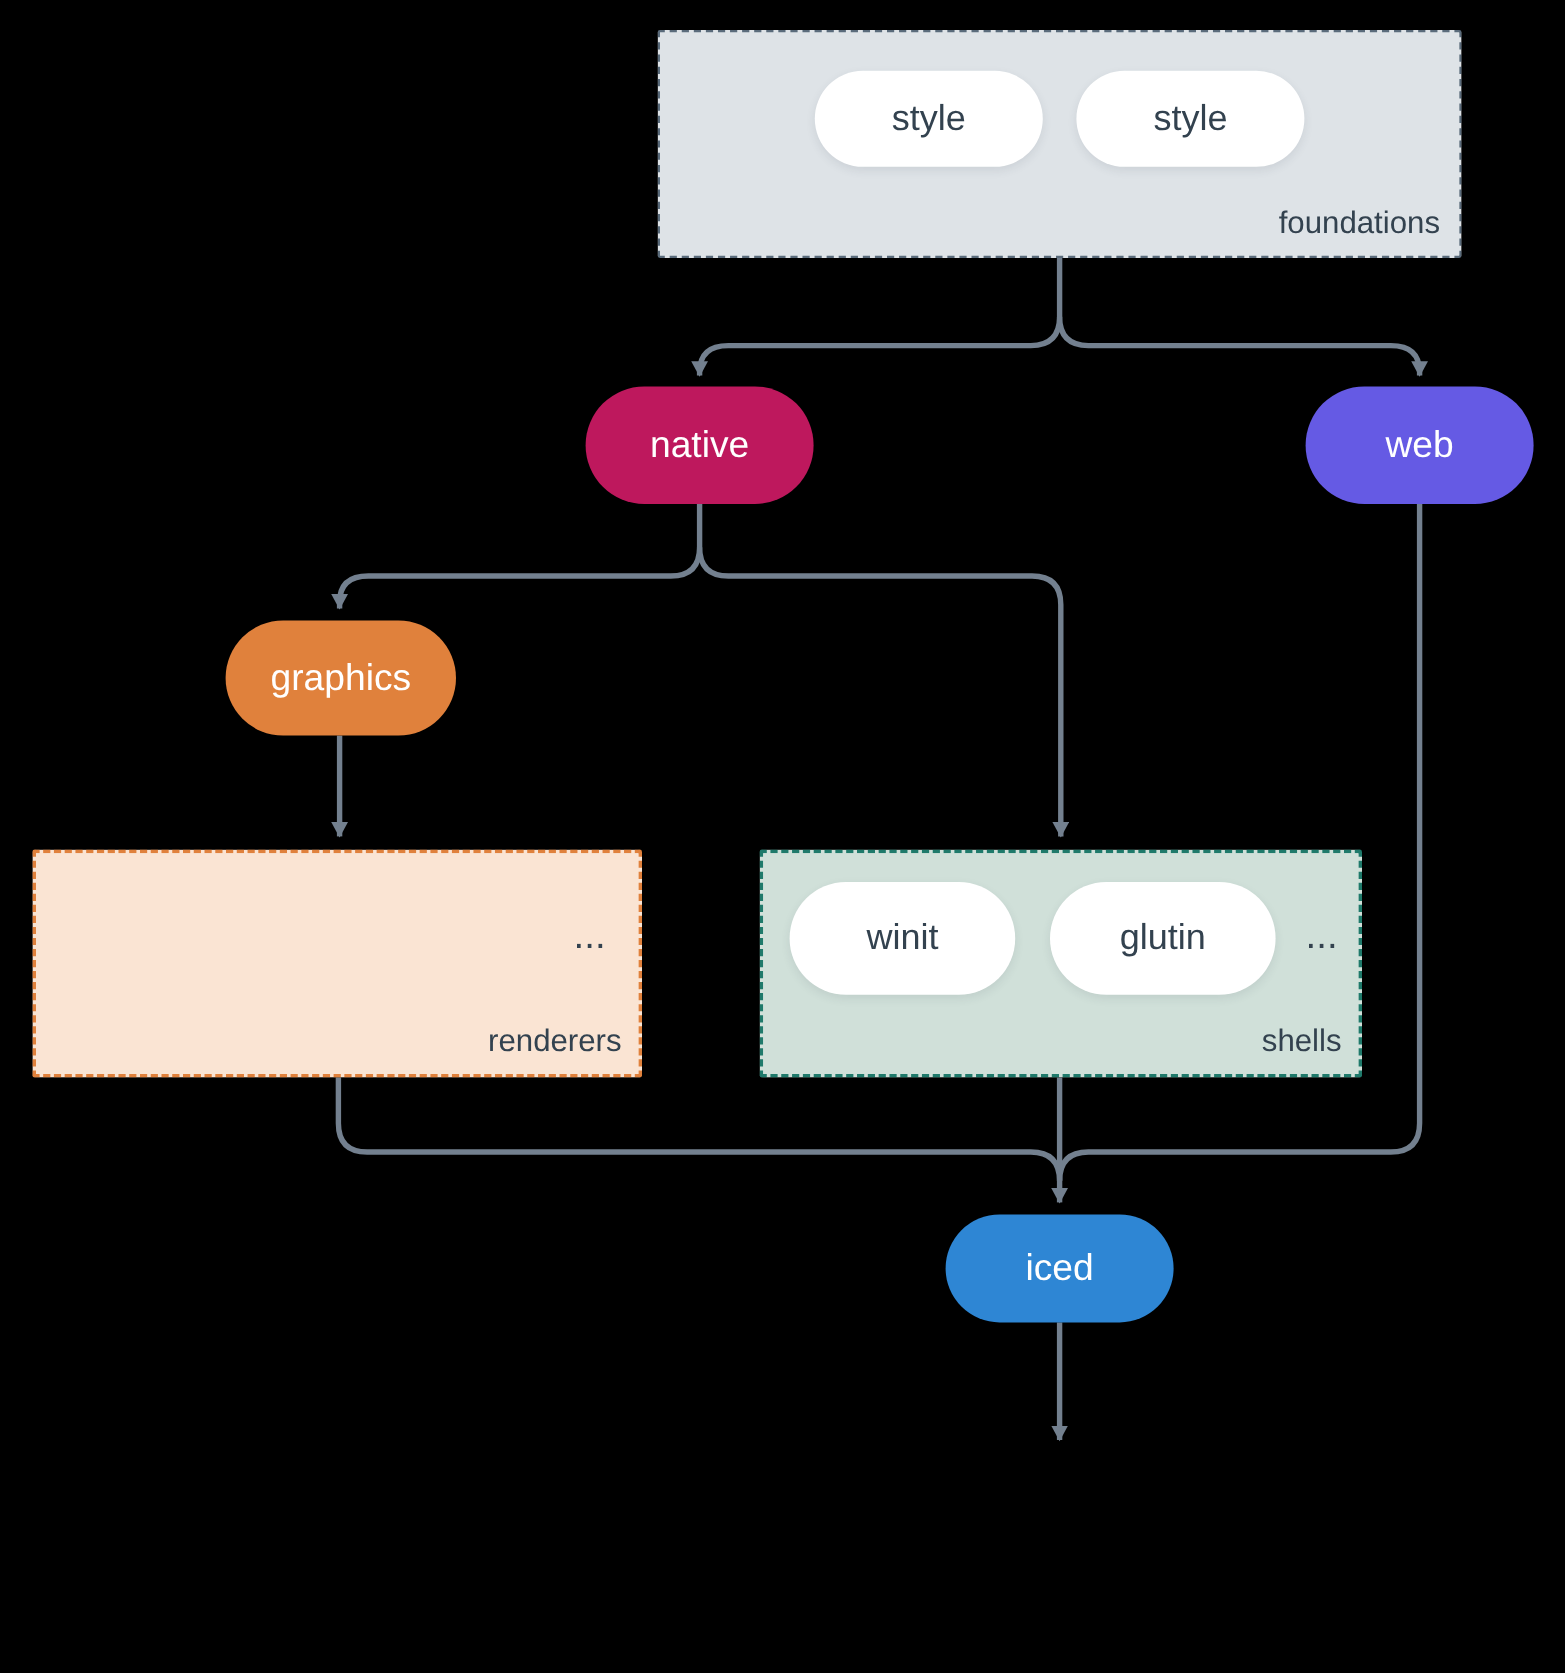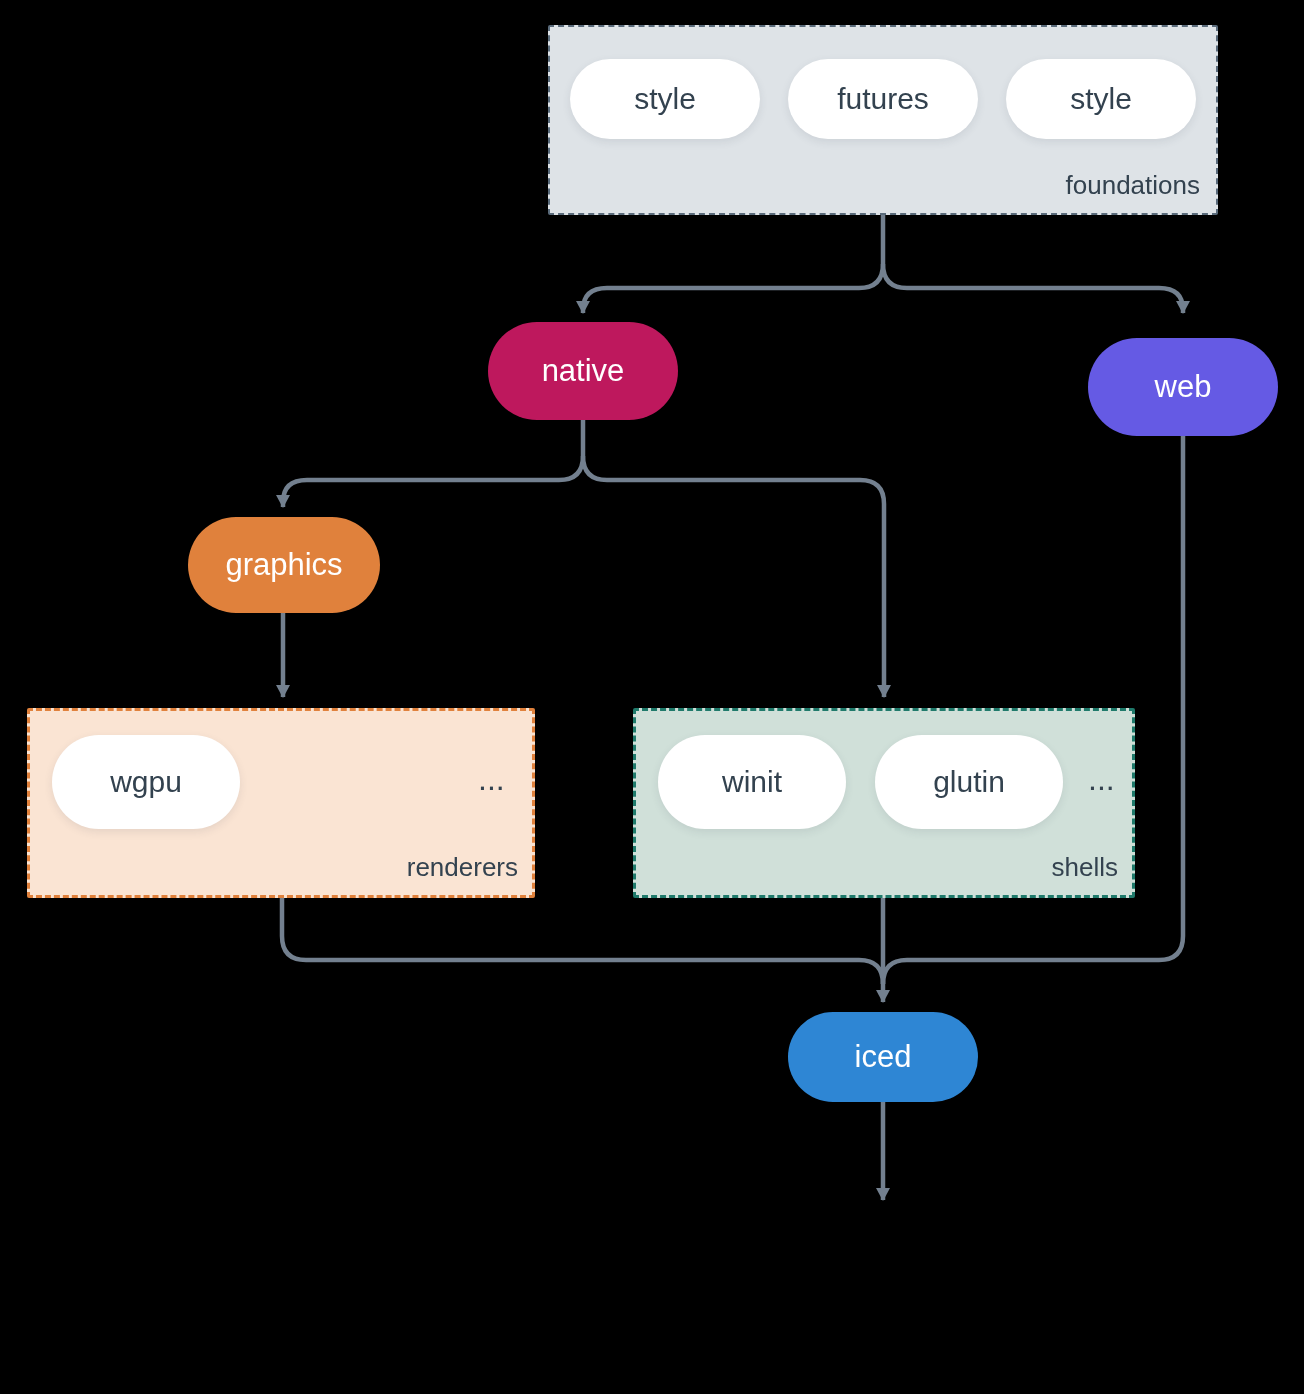--- a/index.html
+++ b/index.html
@@ -23,21 +23,21 @@
   .ellipsis{position:absolute;font-size:32px;color:#33424f;}
   
   #node-foundations{left:548px;top:25px;width:670px;height:190px;background:#dee3e7;border:2px dashed #5a6b7b;}
   #node-foundations .pill-row{left:0;top:32px;width:100%;justify-content:center;gap:28px;}
   #node-foundations .pill-white{width:190px;height:80px;}
   #node-renderers{left:27px;top:708px;width:508px;height:190px;background:#fae4d3;border:3px dashed #e0813c;}
   #node-shells{left:633px;top:708px;width:502px;height:190px;background:#d0e0d9;border:3px dashed #1f7a6b;}
   .inner-pill{position:absolute;width:188px;height:94px;top:24px;}
   
   #node-native{left:488px;top:322px;width:190px;height:98px;background:#be185d;}
-  #node-web{left:1088px;top:322px;width:190px;height:98px;background:#655ae4;margin-top:16px;}
+  #node-web{left:1088px;top:322px;width:190px;height:98px;background:#655ae4;}
   #node-graphics{left:188px;top:517px;width:192px;height:96px;background:#e0813c;}
   #node-iced{left:788px;top:1012px;width:190px;height:90px;background:#2e86d4;}
   
   #node-application{
     left:722px;top:1212px;width:320px;height:156px;background:#d6e8f8;border:3px solid #3a8ed8;
     display:flex;align-items:center;justify-content:center;text-align:center;
     font-size:31px;line-height:1.5;color:#33424f;padding:0 28px;border-radius:2px;
   }
 </style>
 </head>
@@ -66,33 +66,31 @@
 
       <path d="M883,898 L883,1002" marker-end="url(#arrow)"></path>
 
       <path d="M883,1102 L883,1200" marker-end="url(#arrow)"></path>
     </g>
   </svg>
 
   <div class="node group-box" id="node-foundations">
     <div class="pill-row">
       <div class="pill-white">style</div>
-      <div class="pill-white">futures</div>
       <div class="pill-white">style</div>
     </div>
     <div class="group-label">foundations</div>
   </div>
 
   <div class="node pill-color" id="node-native">native</div>
   <div class="node pill-color" id="node-web">web</div>
 
   <div class="node pill-color" id="node-graphics">graphics</div>
 
   <div class="node group-box" id="node-renderers">
-    <div class="pill-white inner-pill" style="left:22px;">wgpu</div>
     <div class="ellipsis" style="left:448px;top:50px;">...</div>
     <div class="group-label" style="right:14px;">renderers</div>
   </div>
 
   <div class="node group-box" id="node-shells">
     <div class="pill-white inner-pill" style="left:22px;">winit</div>
     <div class="pill-white inner-pill" style="left:239px;">glutin</div>
     <div class="ellipsis" style="left:452px;top:50px;">...</div>
     <div class="group-label" style="right:14px;">shells</div>
   </div>

